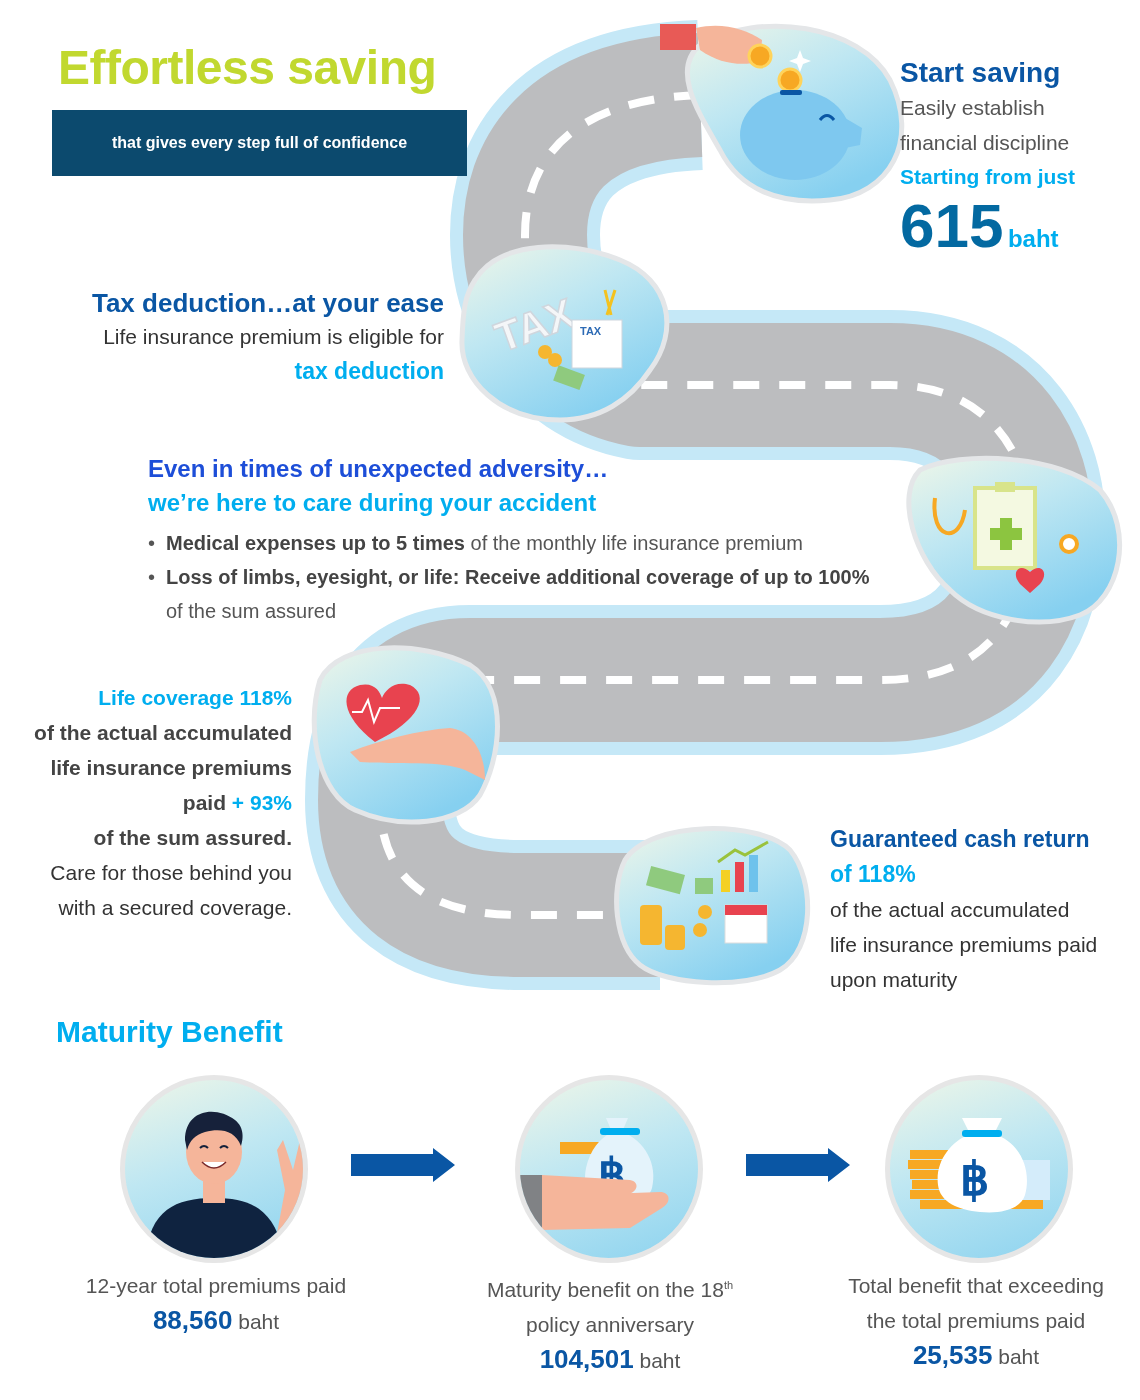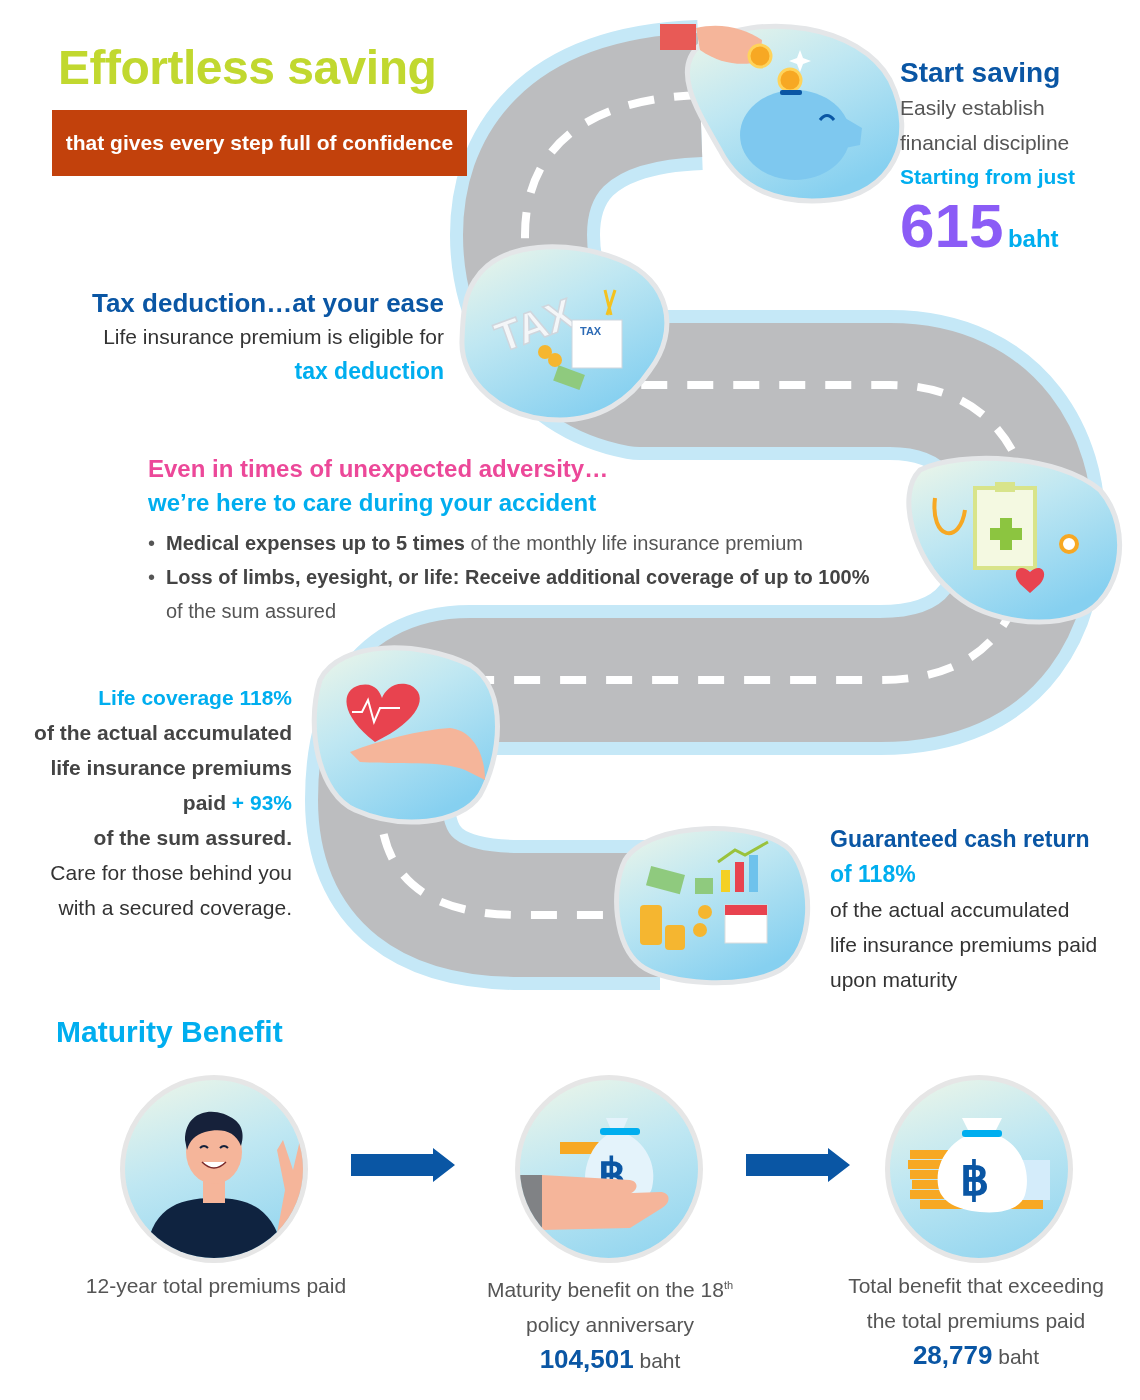--- a/index.html
+++ b/index.html
@@ -1,31 +1,31 @@
 <!DOCTYPE html>
 <html><head>
 <meta charset="utf-8">
 <style>
   html,body{margin:0;padding:0;background:#fff;}
   body{width:1140px;height:1400px;position:relative;overflow:hidden;font-family:"Liberation Sans",sans-serif;color:#444;}
   .abs{position:absolute;}
   .title{left:58px;top:40px;font-size:48px;font-weight:bold;color:#c1d82f;letter-spacing:-0.5px;}
-  .subbox{left:52px;top:110px;width:415px;height:66px;background:#c2410c;color:#fff;font-size:21px;font-weight:bold;display:flex;align-items:center;justify-content:center;}
+  .subbox{left:52px;top:110px;width:415px;height:66px;background:#0c4a6e;color:#fff;font-size:16px;font-weight:bold;display:flex;align-items:center;justify-content:center;}
   .start{left:900px;top:56px;}
   .start .h{font-size:28px;font-weight:bold;color:#0a56a4;line-height:34px;}
   .start .p{font-size:21px;color:#555;line-height:35px;}
   .start .s{font-size:21px;font-weight:bold;color:#00aeef;line-height:34px;}
-  .start .big{font-size:62px;font-weight:bold;color:#8b5cf6;line-height:64px;}
+  .start .big{font-size:62px;font-weight:bold;color:#0369a1;line-height:64px;}
   .start .unit{font-size:24px;font-weight:bold;color:#00aeef;}
   .tax{left:30px;top:286px;width:414px;text-align:right;}
   .tax .h{font-size:26px;font-weight:bold;color:#0a56a4;line-height:34px;}
   .tax .p{font-size:21px;color:#333;line-height:34px;}
   .tax .s{font-size:23px;font-weight:bold;color:#00aeef;line-height:34px;}
   .acc{left:148px;top:452px;}
-  .acc .h1{font-size:24px;font-weight:bold;color:#ec4899;line-height:34px;}
+  .acc .h1{font-size:24px;font-weight:bold;color:#1d4ed8;line-height:34px;}
   .acc .h2{font-size:24px;font-weight:bold;color:#00aeef;line-height:34px;}
   .acc ul{margin:6px 0 0 0;padding:0;list-style:none;}
   .acc li{font-size:20px;line-height:34px;color:#555;position:relative;padding-left:18px;}
   .acc li:before{content:"•";position:absolute;left:0;}
   .acc li b{color:#444;}
   .life{left:0;top:680px;width:292px;text-align:right;font-size:21px;line-height:35px;}
   .life .s{color:#00aeef;font-weight:bold;}
   .life .b{color:#444;font-weight:bold;}
   .life .n{color:#333;padding-left:20px;}
   .cash{left:830px;top:822px;}
@@ -176,20 +176,21 @@
     <rect x="78" y="95" width="22" height="28" fill="#f5b59a"></rect>
     <ellipse cx="89" cy="72" rx="28" ry="32" fill="#f5b59a"></ellipse>
     <path d="M60,60 C60,30 90,25 110,40 C120,48 118,60 116,66 C110,50 95,48 80,52 C70,55 65,60 62,70 Z" fill="#16213a"></path>
     <path d="M77,82 q12,12 24,0" fill="#fff" stroke="#7a2a2a" stroke-width="1.5"></path>
     <path d="M75,68 q4,-4 8,0 M95,68 q4,-4 8,0" stroke="#16213a" stroke-width="2" fill="none"></path>
     <path d="M148,175 L160,110 L152,70 L158,60 L168,90 L175,60 L180,70 L178,178 Z" fill="#f5b59a"></path>
   </svg>
 </div>
 <div class="abs cap" style="left:44px;top:1268px;width:344px;">
   <div>12-year total premiums paid</div>
+  <div><span class="num">88,560</span> <span class="u">baht</span></div>
 </div>
 
 <svg class="abs arrow" style="left:351px;top:1148px;" viewBox="0 0 104 34">
   <polygon points="0,6 82,6 82,0 104,17 82,34 82,28 0,28" fill="#0a56a4"></polygon>
 </svg>
 
 <div class="abs circ" style="left:515px;top:1075px;">
   <svg width="178" height="178" viewBox="0 0 178 178">
     <rect x="40" y="62" width="40" height="12" fill="#f7a823"></rect>
     <path d="M86,38 L108,38 L102,52 C125,60 138,85 132,108 C128,122 110,128 90,126 C70,122 62,108 66,88 C70,70 80,58 92,52 Z" fill="#e4f3fb"></path>
@@ -223,14 +224,14 @@
     </g>
     <rect x="120" y="80" width="40" height="40" fill="#d4ecfa"></rect>
     <path d="M72,38 L112,38 L104,54 C130,62 142,90 135,115 C130,130 110,134 90,132 C68,130 50,122 48,105 C45,82 60,62 80,54 Z" fill="#fff"></path>
     <rect x="72" y="50" width="40" height="7" rx="3" fill="#00aeef"></rect>
     <text x="70" y="115" font-size="46" font-weight="bold" font-family="Liberation Sans, sans-serif" fill="#0a56a4">฿</text>
   </svg>
 </div>
 <div class="abs cap" style="left:800px;top:1268px;width:352px;">
   <div>Total benefit that exceeding</div>
   <div>the total premiums paid</div>
-  <div><span class="num">28,779</span> <span class="u">baht</span></div>
+  <div><span class="num">25,535</span> <span class="u">baht</span></div>
 </div>
 
 </body></html>

